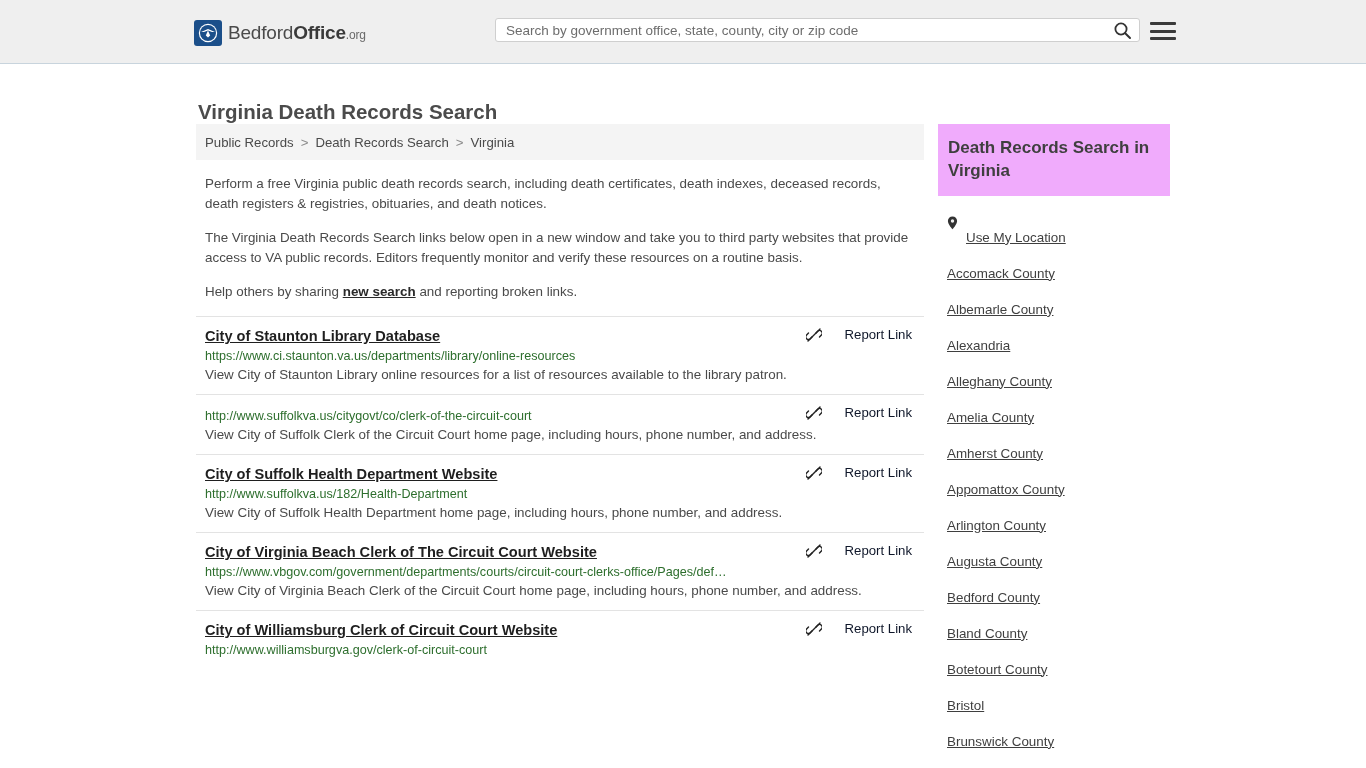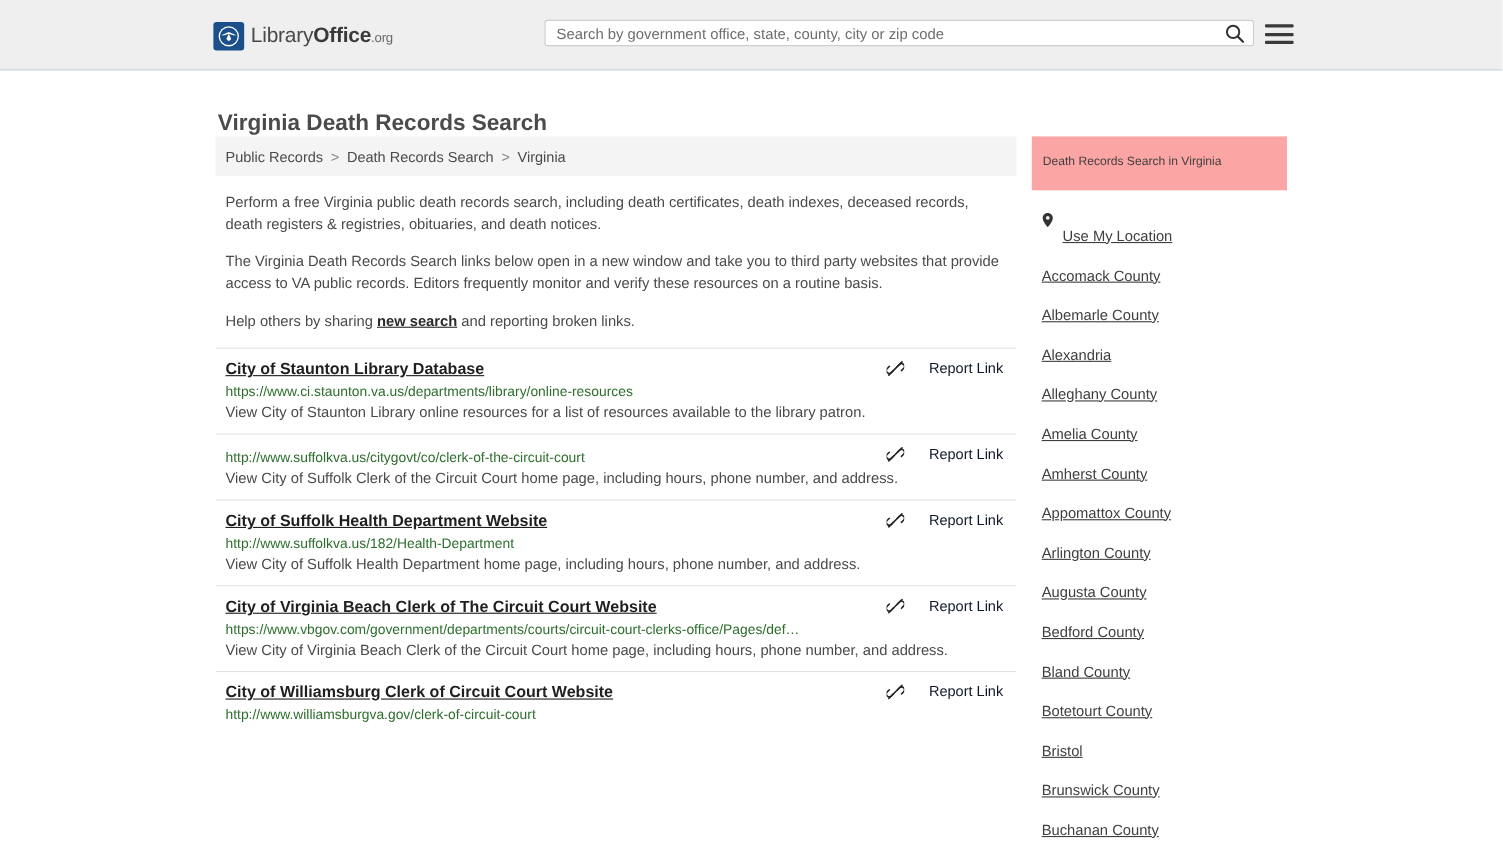--- a/index.html
+++ b/index.html
@@ -199,24 +199,24 @@
   }
 
   
   .sidebar {
     position: absolute;
     left: 938px;
     top: 60px;
     width: 232px;
   }
   .sidebar-head {
-    background: #fca5a5;
+    background: #f0abfc;
     padding: 12px 14px 14px 10px;
-    font-size: 11px;
-    font-weight: normal;
+    font-size: 17px;
+    font-weight: bold;
     color: #3f3f3f;
     line-height: 23px;
   }
   .sidebar-list {
     padding: 10px 0 0 0;
     margin: 0;
     list-style: none;
   }
   .sidebar-list li {
     height: 36px;
@@ -245,21 +245,21 @@
 
   <div class="logo">
     <span class="logo-mark">
       <svg width="22" height="20" viewBox="0 0 22 20" aria-hidden="true">
         <circle cx="11" cy="10" r="9.2" fill="#ffffff"></circle>
         <circle cx="11" cy="10" r="8" fill="#1b4f8a"></circle>
         <path d="M4 9 L11 6 L18 9 L15 9 L11 7.6 L7 9 Z" fill="#ffffff"></path>
         <path d="M11 7.5 L13.2 12.5 L11 14.6 L8.8 12.5 Z" fill="#ffffff"></path>
       </svg>
     </span>
-    <span class="logo-text"><span>Library</span><span class="b">Office</span><span class="org">.org</span></span>
+    <span class="logo-text"><span>Bedford</span><span class="b">Office</span><span class="org">.org</span></span>
   </div>
 
   <div class="search-wrap">
     <input class="search-input" type="text" placeholder="Search by government office, state, county, city or zip code" style="">
     <button class="search-btn">
       <svg width="19" height="19" viewBox="0 0 19 19" aria-hidden="true">
         <circle cx="8" cy="8" r="5.6" fill="none" stroke="#333" stroke-width="1.8"></circle>
         <line x1="12.2" y1="12.2" x2="17" y2="17" stroke="#333" stroke-width="2" stroke-linecap="round"></line>
       </svg>
     </button>

